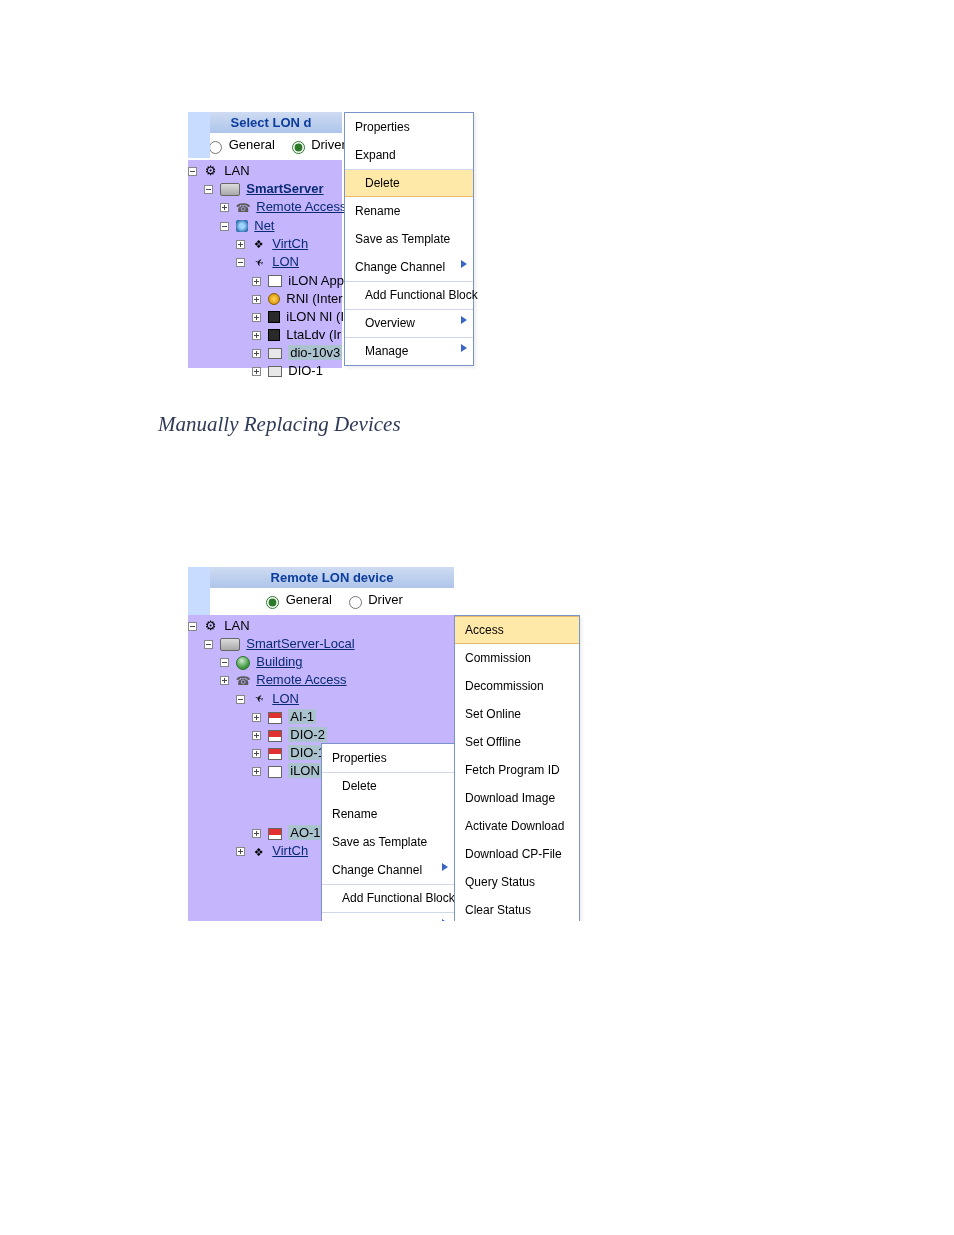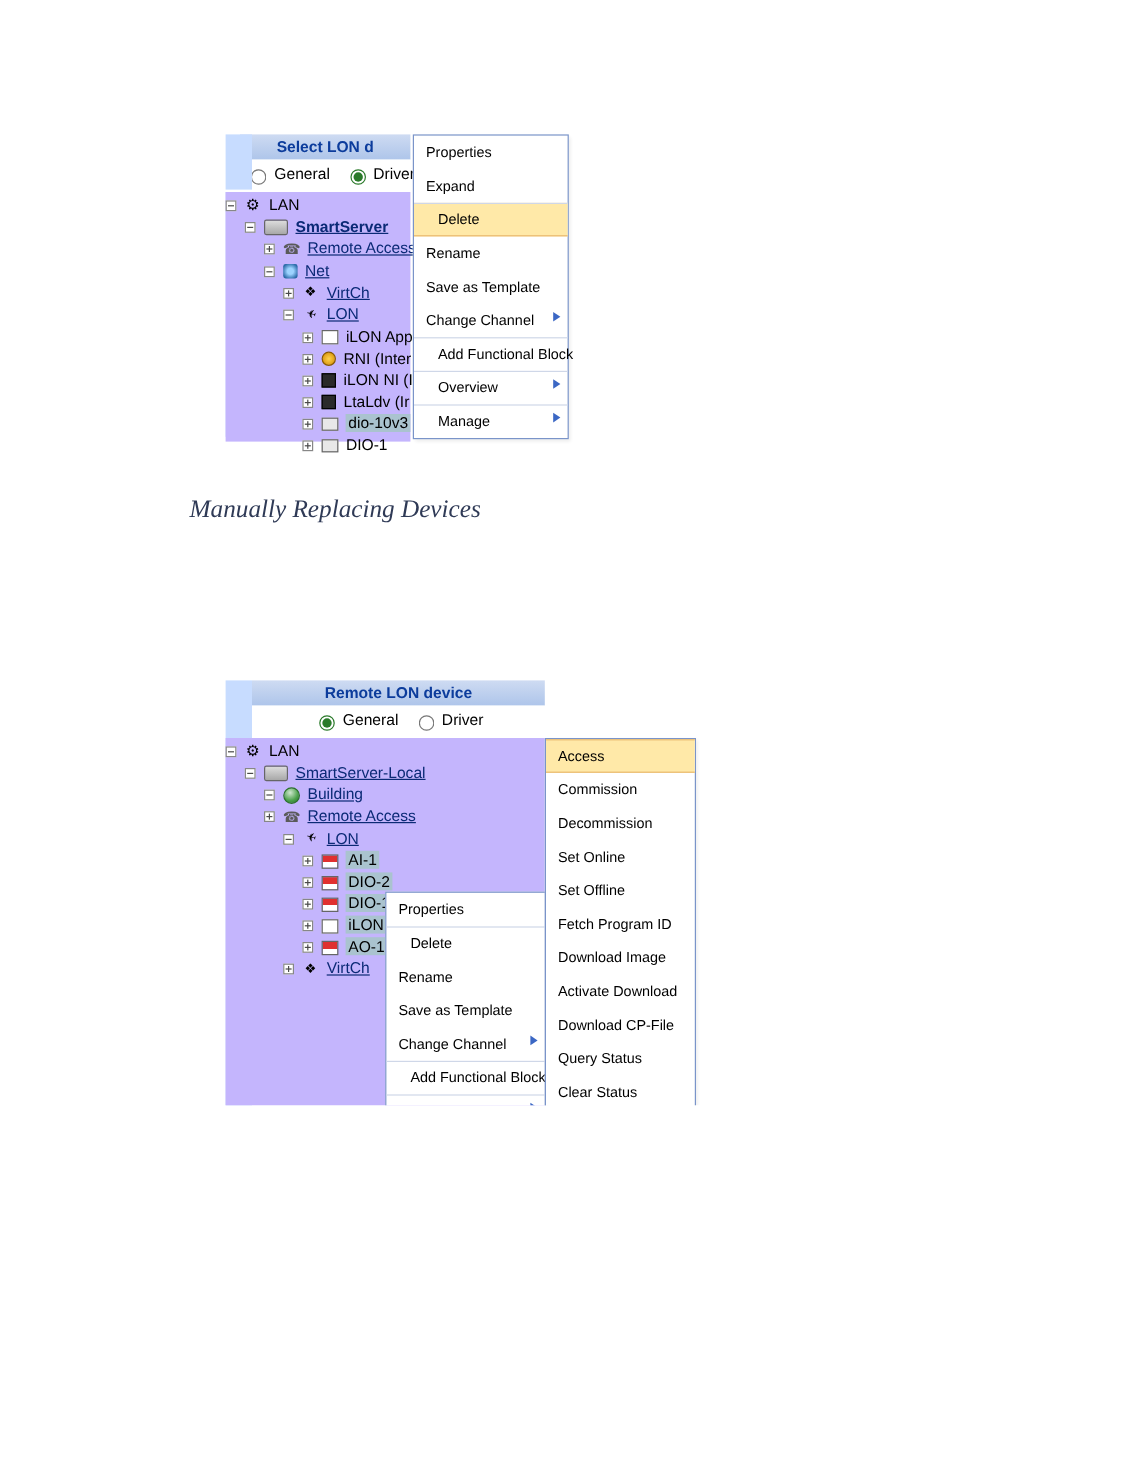--- a/index.html
+++ b/index.html
@@ -390,21 +390,21 @@
         <div class="tree-row" style="padding-left:64px;">
           <span class="expander plus"></span>
           <span class="ico ico-dev red"></span>
           <span class="plain highlighted">DIO-1</span>
         </div>
         <div class="tree-row" style="padding-left:64px;">
           <span class="expander plus"></span>
           <span class="ico ico-dev"></span>
           <span class="plain highlighted">iLON A</span>
         </div>
-        <div class="tree-row" style="padding-left:64px;">
+        <div class="tree-row" style="padding-left:64px;margin-top:44px;">
           <span class="expander plus"></span>
           <span class="ico ico-dev red"></span>
           <span class="plain highlighted">AO-1</span>
         </div>
         <div class="tree-row" style="padding-left:48px;">
           <span class="expander plus"></span>
           <span class="ico ico-virt">❖</span>
           <a>VirtCh</a>
         </div>
       </div>

